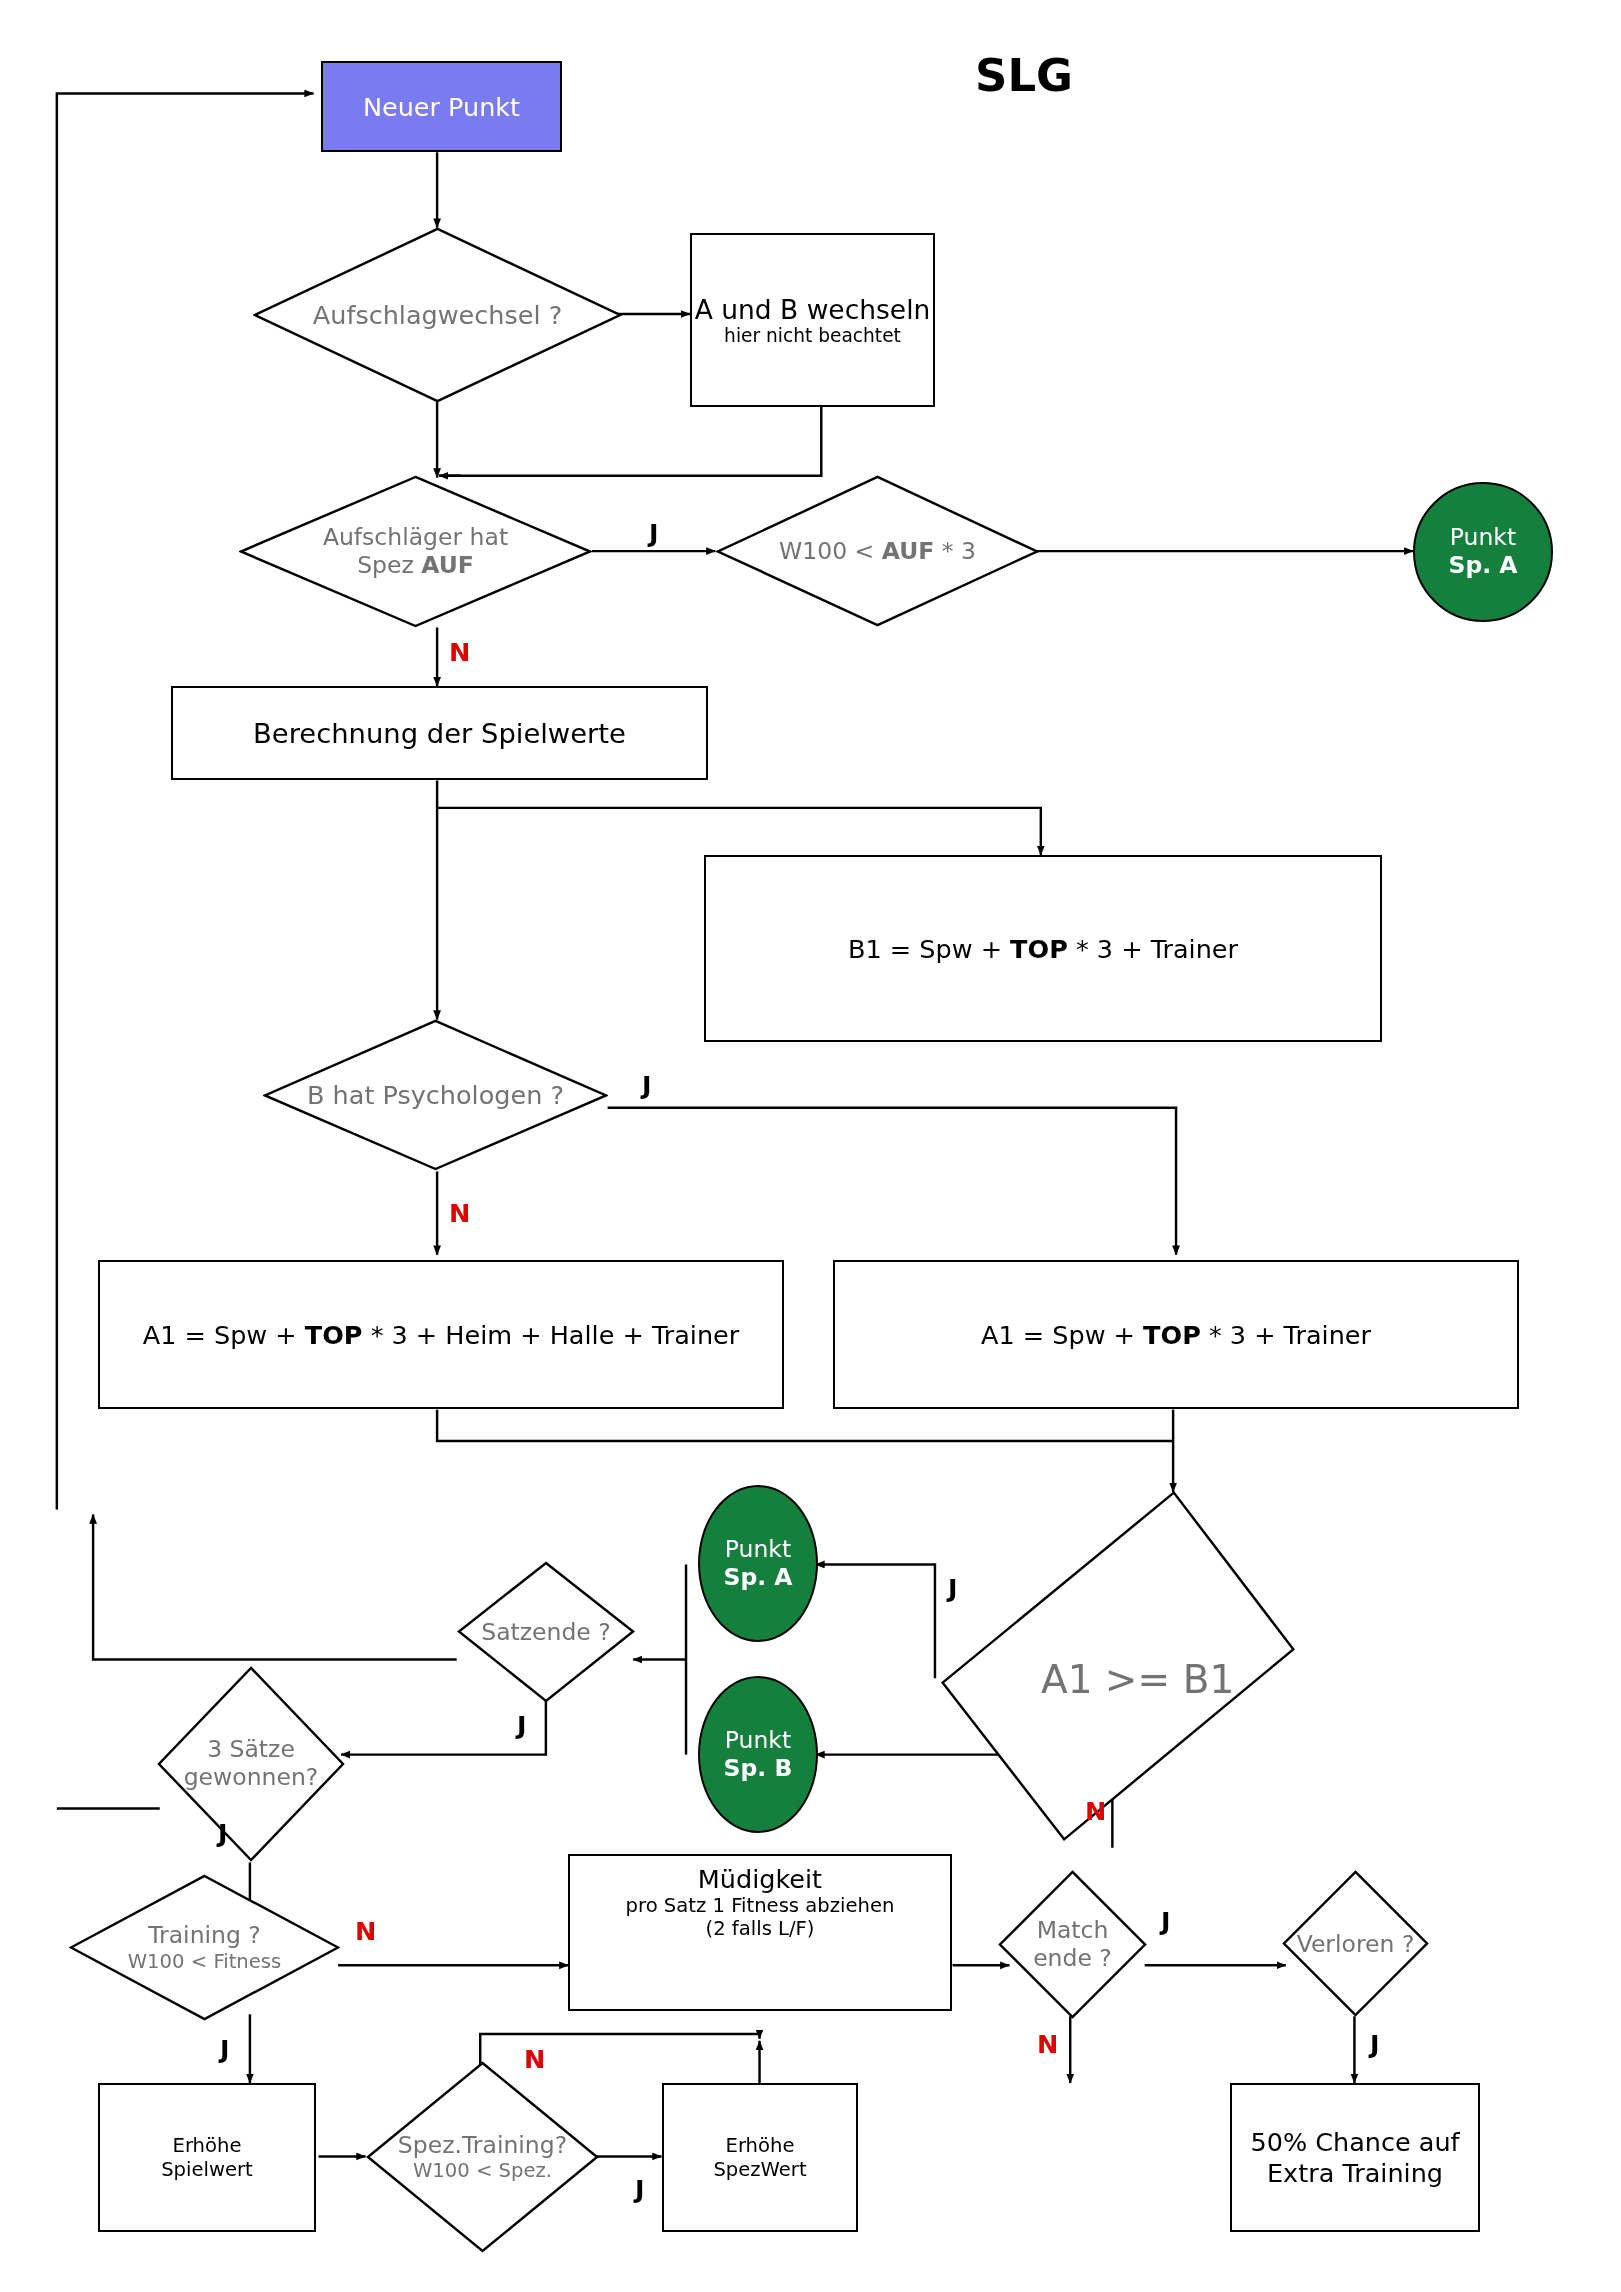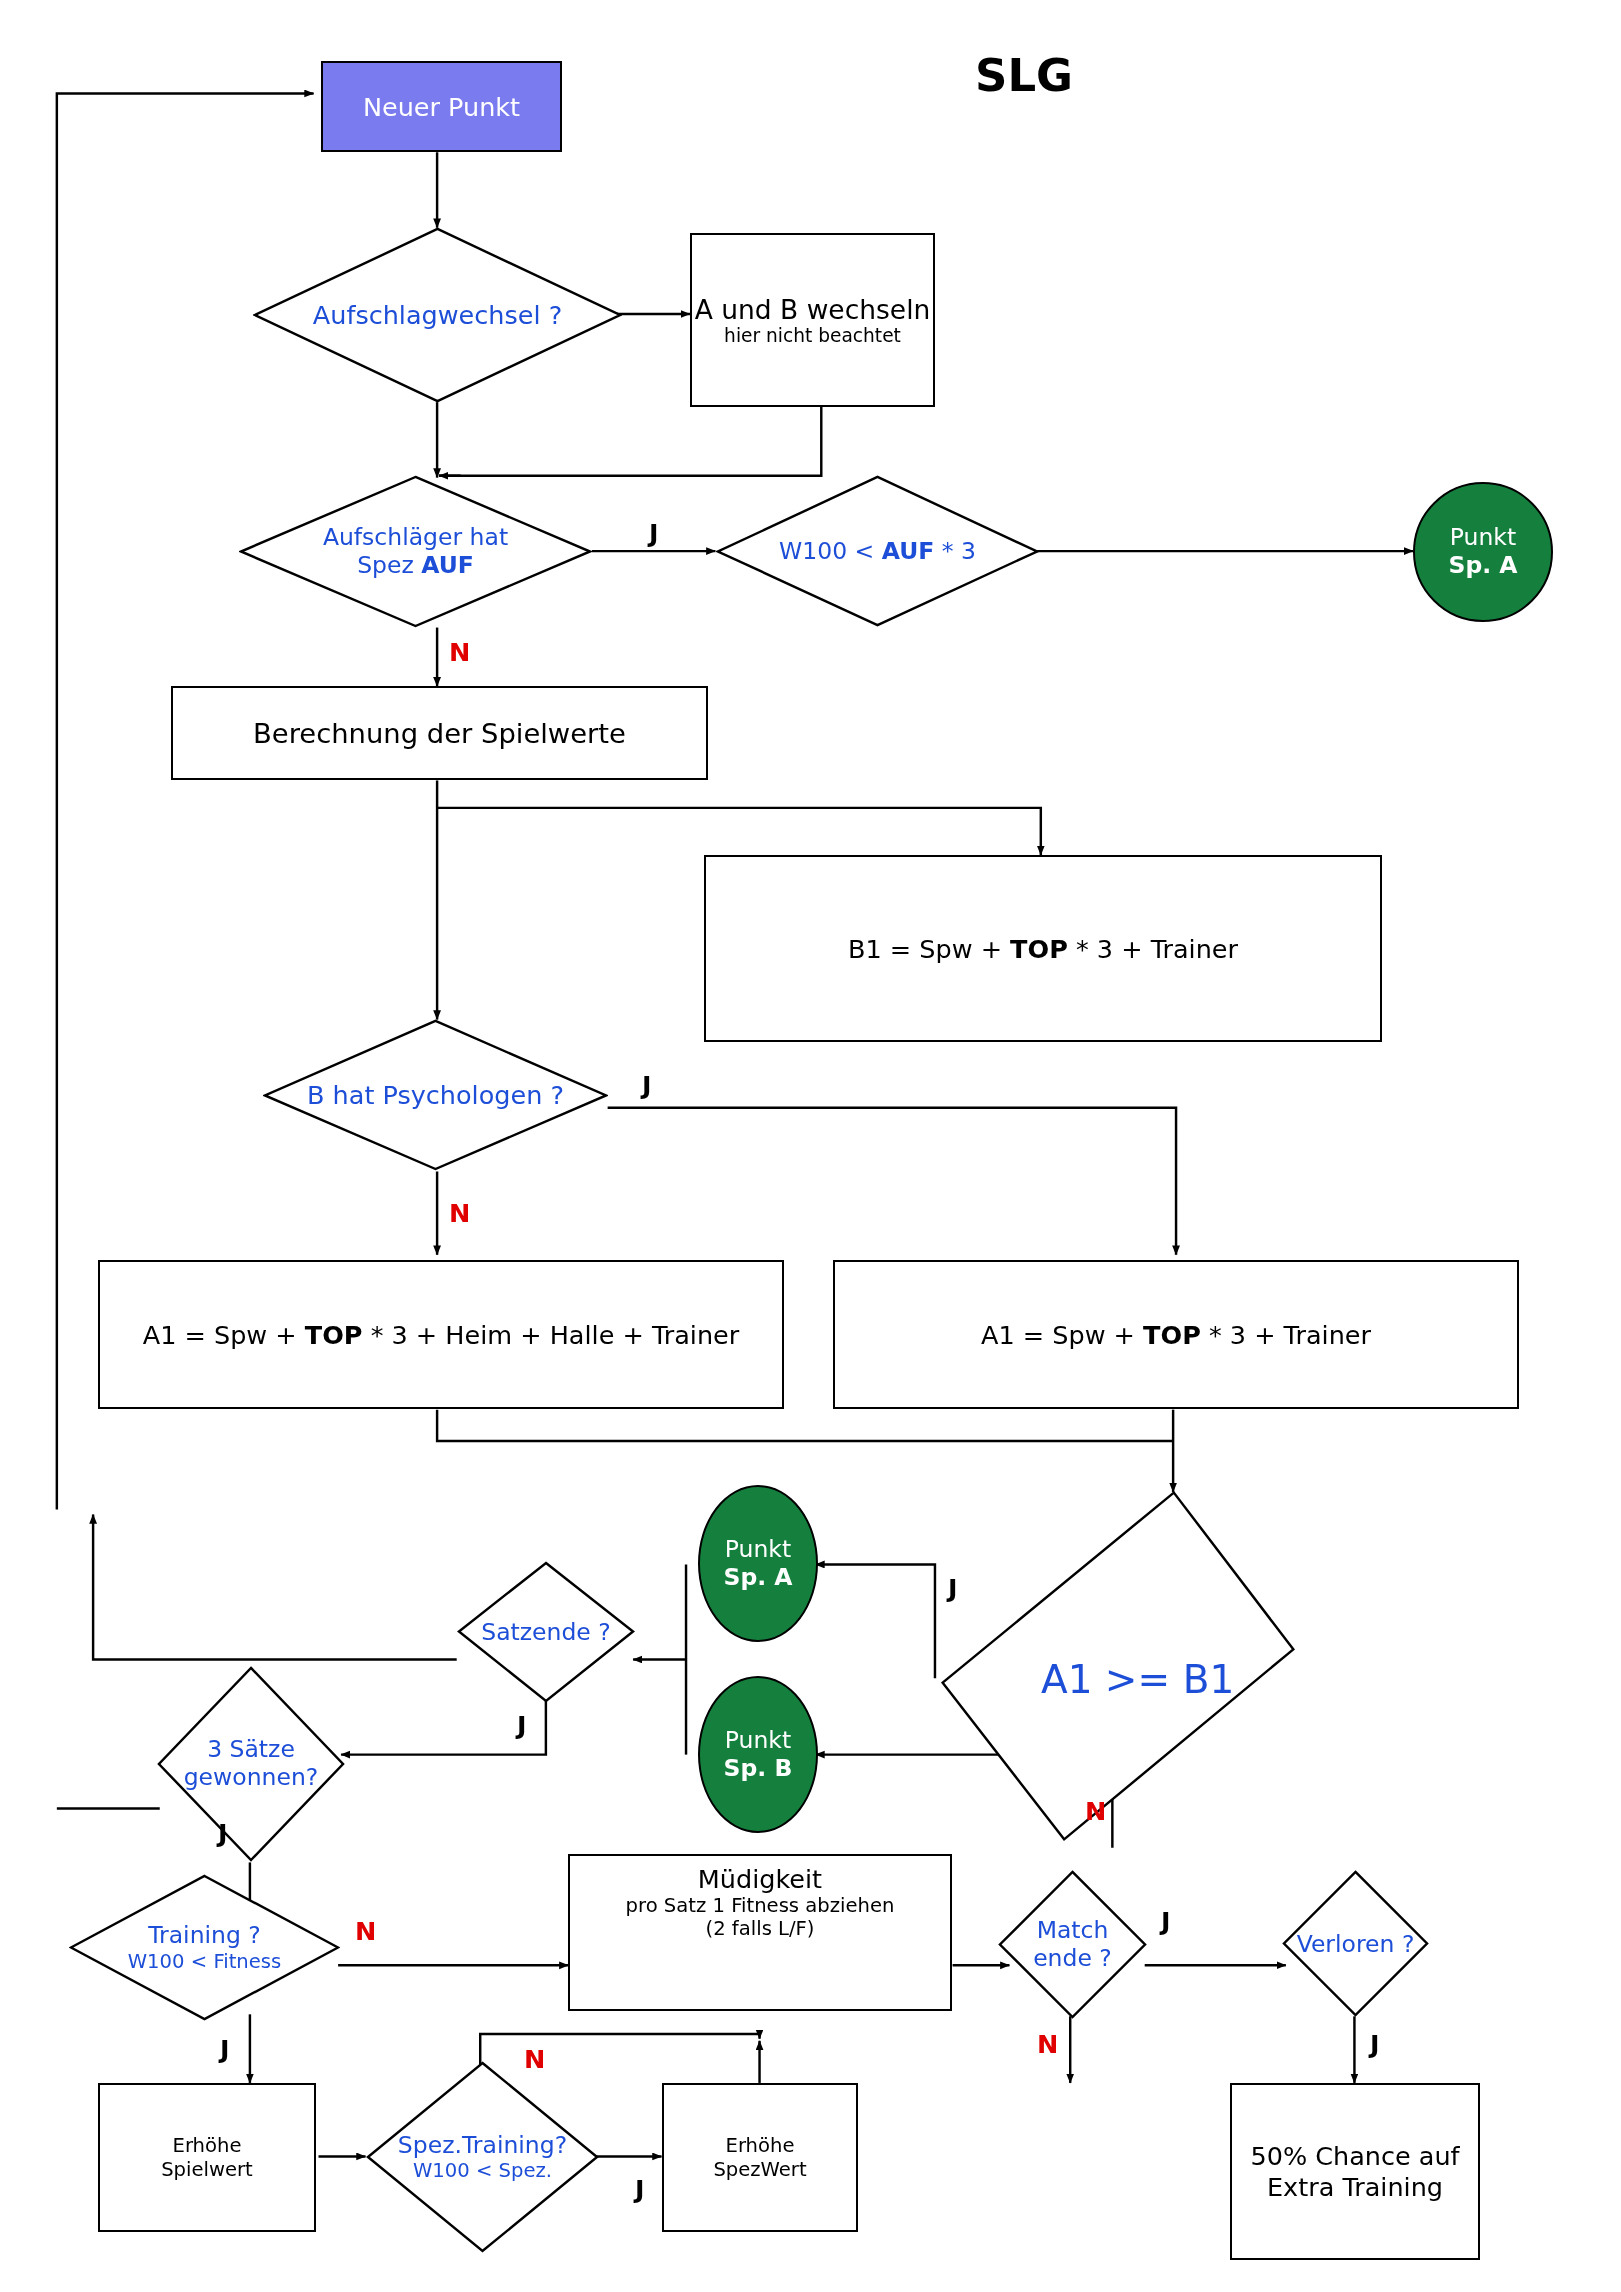--- a/index.html
+++ b/index.html
@@ -19,21 +19,21 @@
   .t26{font-size:25.5px;}
   .t24{font-size:23.5px;}
   .t20{font-size:19.6px;}
   .t19{font-size:18.6px;}
   .t46{font-size:45px;}
   .t40{font-size:39px;}
   .ln{line-height:1.18;}
   .dia{position:absolute;}
   .dia .dtext{position:absolute;left:0;top:0;width:100%;height:100%;
         display:flex;flex-direction:column;align-items:center;justify-content:center;
-        text-align:left;color:#1d4ed8;}
+        text-align:left;color:#737373;}
   .dshape{position:absolute;left:0;top:0;width:100%;height:100%;}
   b{font-weight:bold;}
 </style>
 </head>
 <body>
 
 <div id="page">
 
   <svg id="wires" viewBox="0 0 1654 2339">
     <defs>
@@ -256,21 +256,21 @@
       <div class="t20">W100 &lt; Spez.</div>
     </div>
   </div>
 
   <div class="node rect t20 ln" style="left:662px;top:2083px;width:196px;height:149px;">
     <span>Erhöhe</span>
     <span>SpezWert</span>
   </div>
 
 
-  <div class="node rect t26 ln" style="left:1230px;top:2083px;width:250px;height:177px;">
+  <div class="node rect t26 ln" style="left:1230px;top:2083px;width:250px;height:149px;">
     <span>50% Chance auf</span>
     <span>Extra Training</span>
   </div>
 
   <div class="label t26 lbl-j" style="left:649px;top:518px;">J</div>
   <div class="label t26 lbl-n" style="left:449px;top:637px;">N</div>
 
   <div class="label t26 lbl-j" style="left:642px;top:1070px;">J</div>
   <div class="label t26 lbl-n" style="left:449px;top:1198px;">N</div>
 

